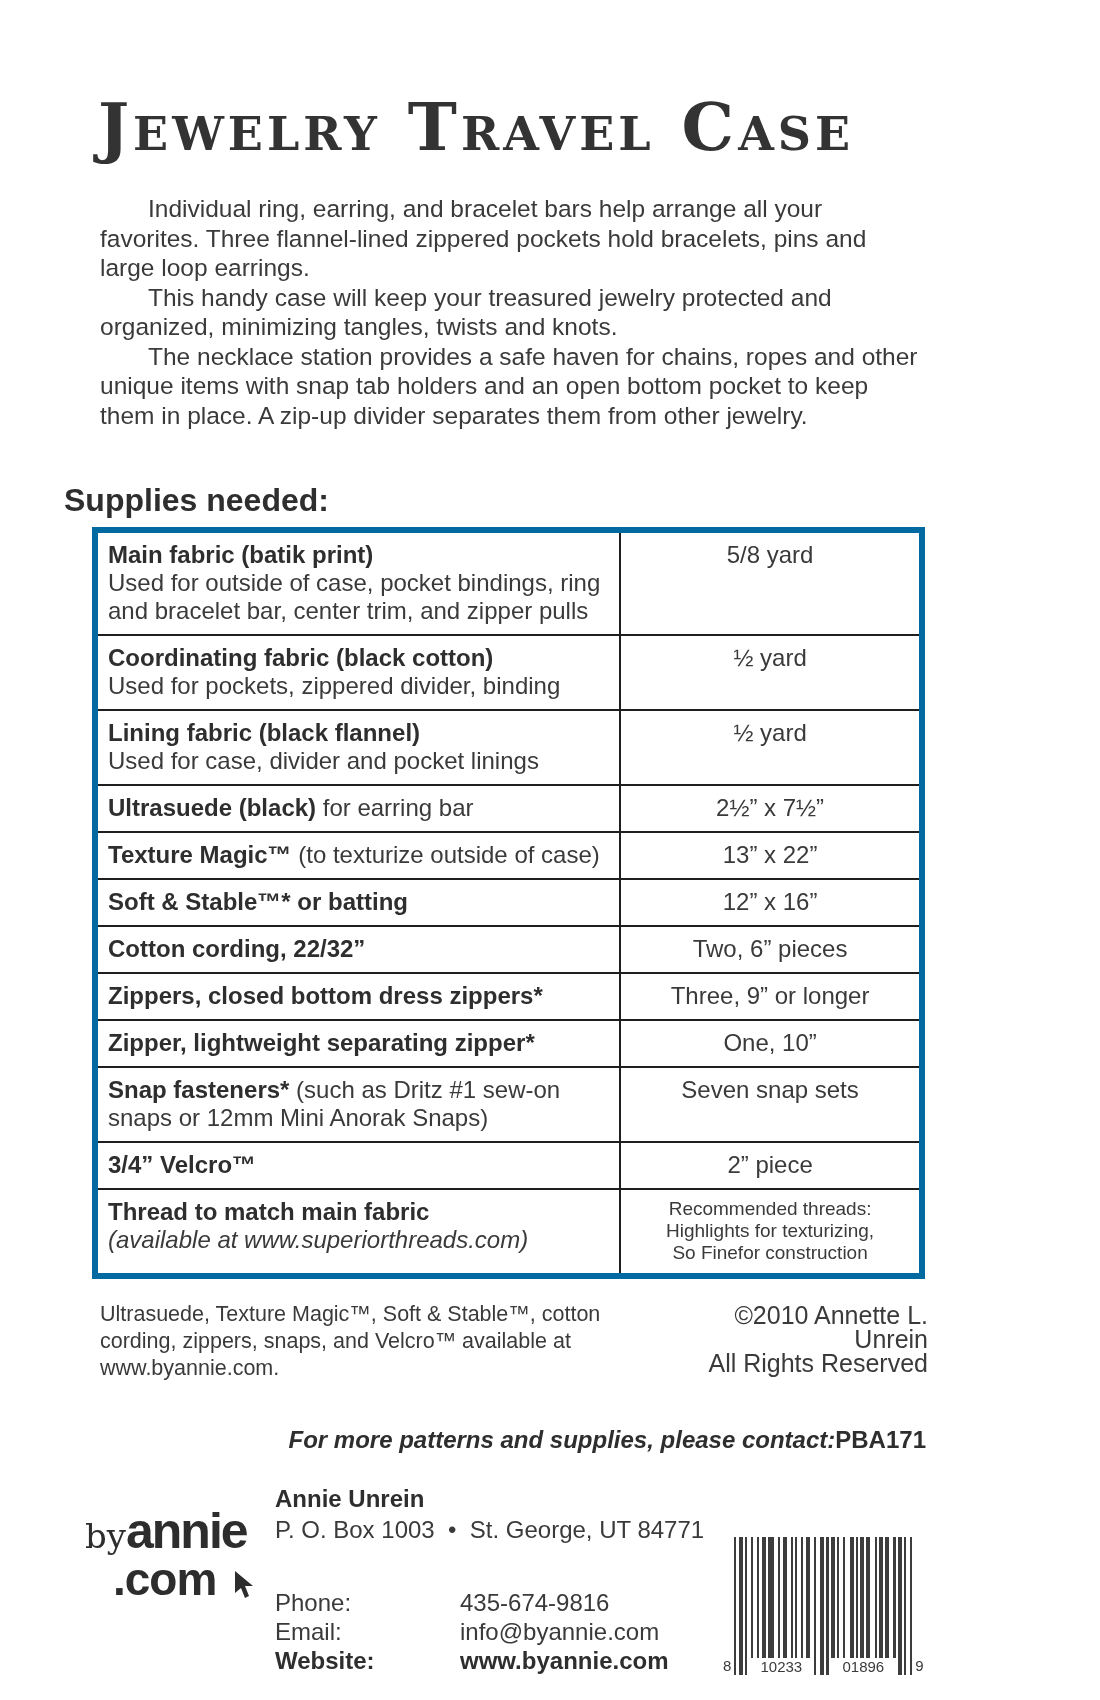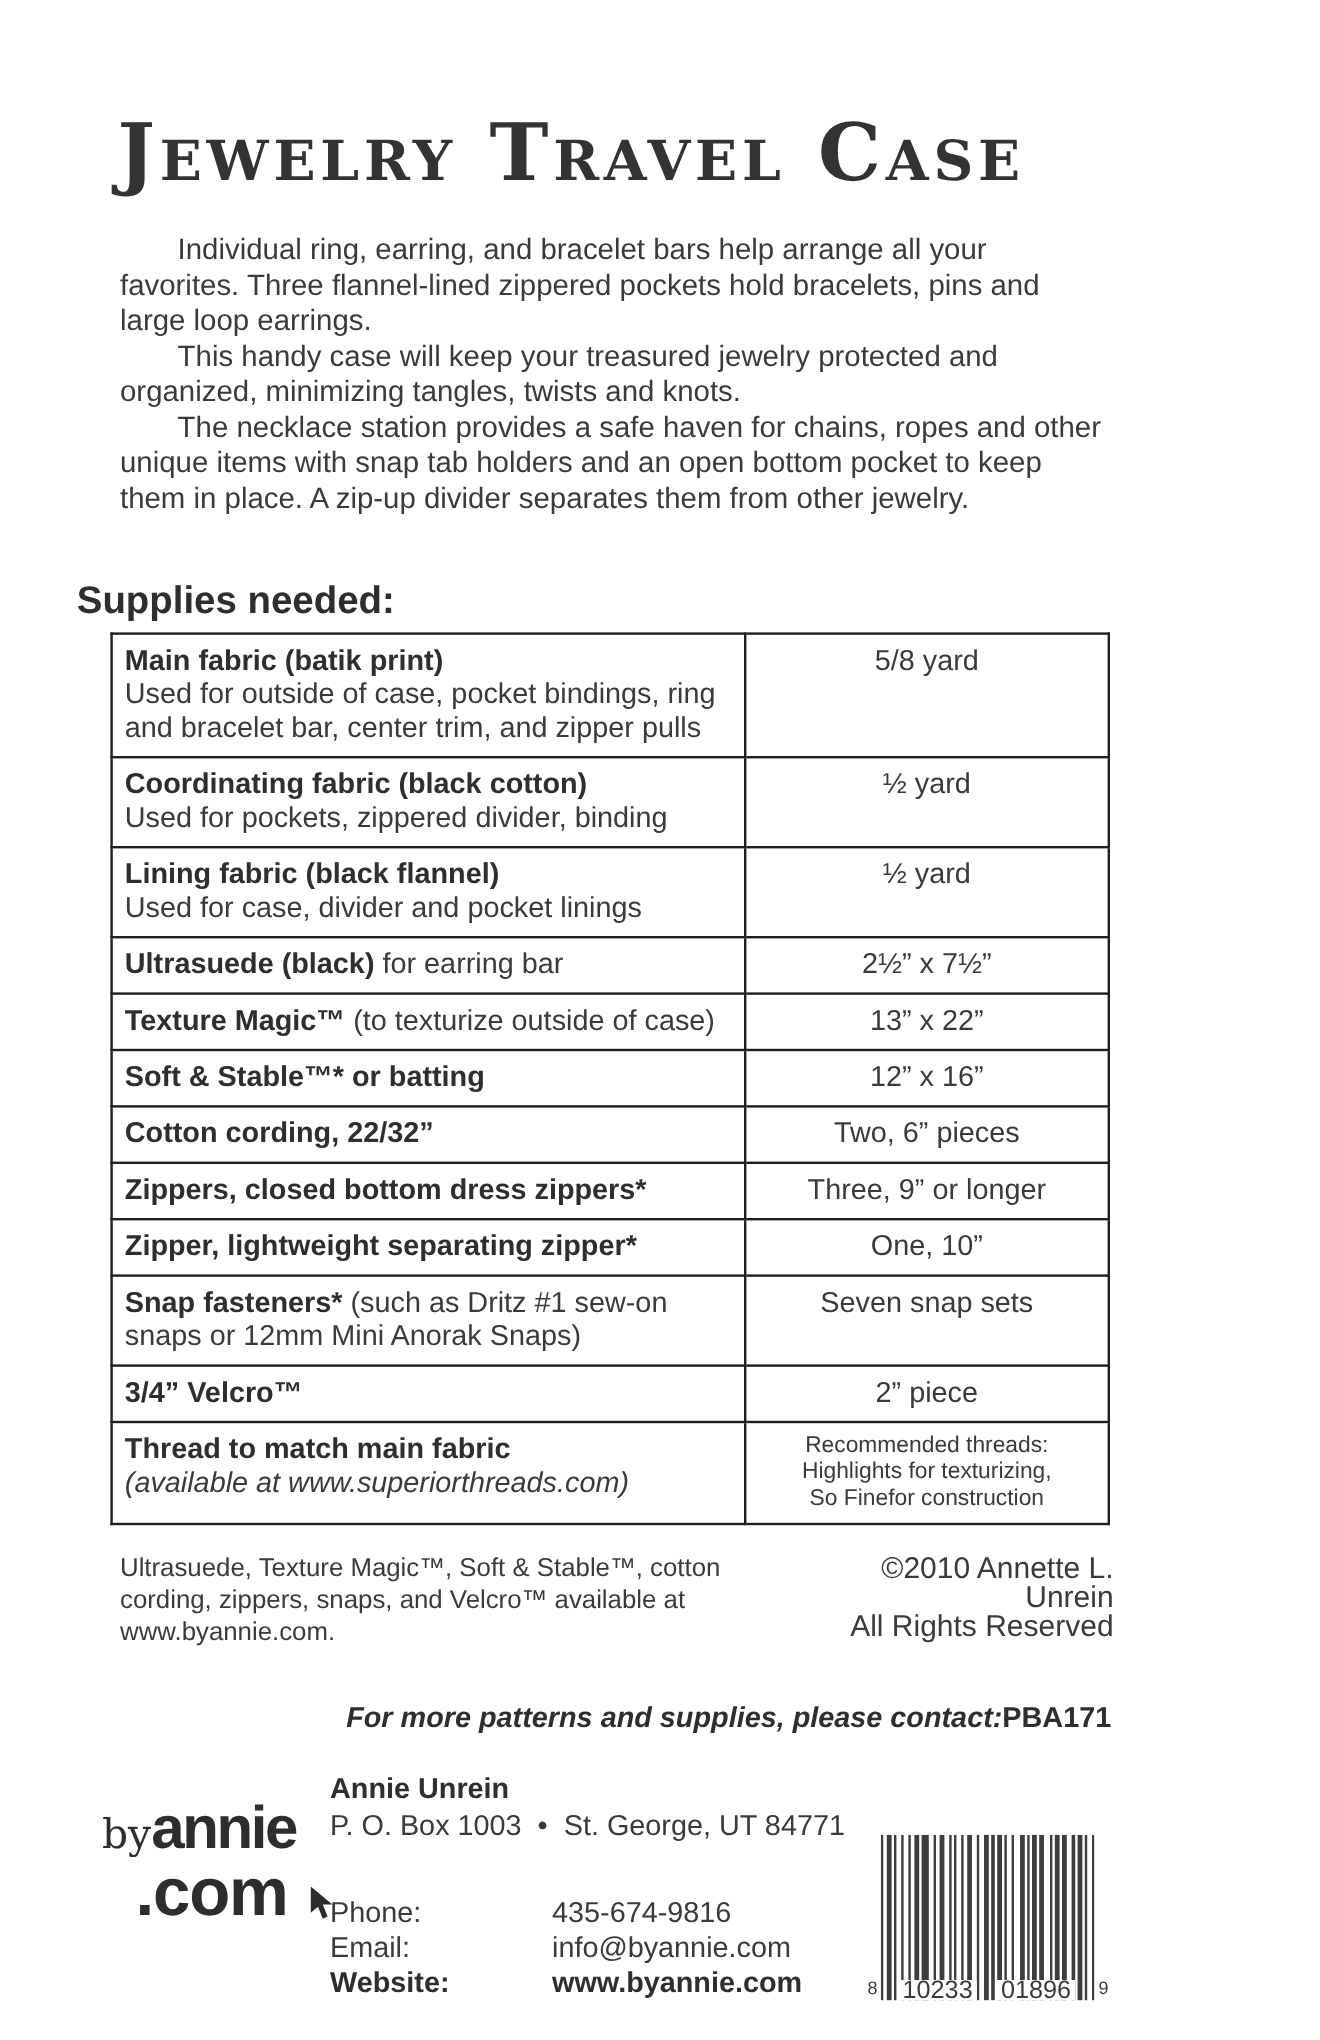--- a/index.html
+++ b/index.html
@@ -32,21 +32,21 @@
   .supplies-heading{
     margin:52px 0 8px 64px;
     font-size:32px;
     font-weight:bold;
     color:#2e2e2e;
   }
   table.supplies{
     margin-left:92px;
     width:833px;
     border-collapse:collapse;
-    border:1px solid #0369a1;
+    border:6px solid #0369a1;
     font-size:24px;
   }
   table.supplies td{
     border:2px solid #1f1f1f;
     padding:8px 10px 9px 10px;
     vertical-align:top;
     line-height:28px;
   }
   td.item{width:63.5%;}
   td.qty{width:36.5%;text-align:center;}
@@ -110,21 +110,21 @@
     font-weight:normal;
   }
   .logo-annie{
     font-family:"Liberation Sans",sans-serif;
     font-size:50px;
     font-weight:bold;
     letter-spacing:-2px;
   }
   .logo-line2{
     font-family:"Liberation Sans",sans-serif;
-    font-size:56px;
+    font-size:46px;
     font-weight:bold;
     letter-spacing:-1px;
     margin:-8px 0 0 28px;
     display:flex;
     align-items:flex-start;
     gap:11px;
   }
   .cursor-icon{margin:6px 0 0 6px;}
   
   .contact-block{
@@ -162,21 +162,21 @@
     display:inline-block;
     height:138px;
     vertical-align:top;
   }
   .barcode .bar.dark{background:#3d3d3d;}
   .barcode-label{
     position:absolute;
     bottom:0;
     height:17px;
     background:#ffffff;
-    font-size:21px;
+    font-size:15px;
     line-height:17px;
     text-align:center;
   }
   .barcode-label.left{left:14px;width:66px;}
   .barcode-label.right{left:96px;width:66px;}
 </style>
 </head>
 <body>
 
 <div class="page">

